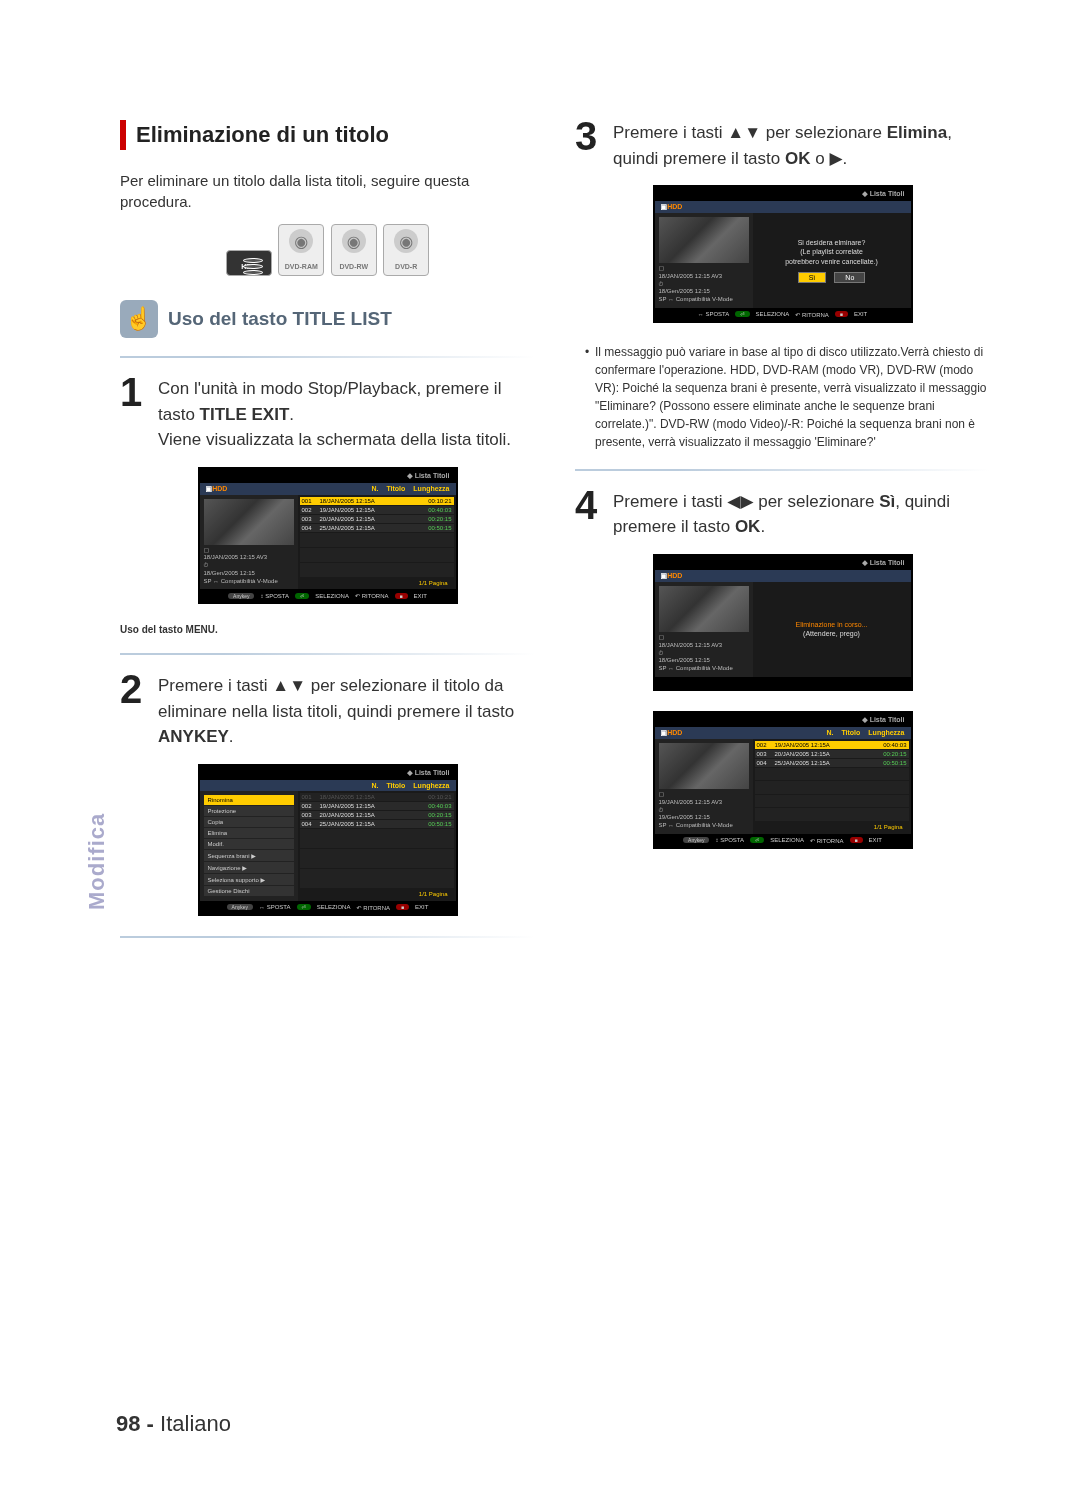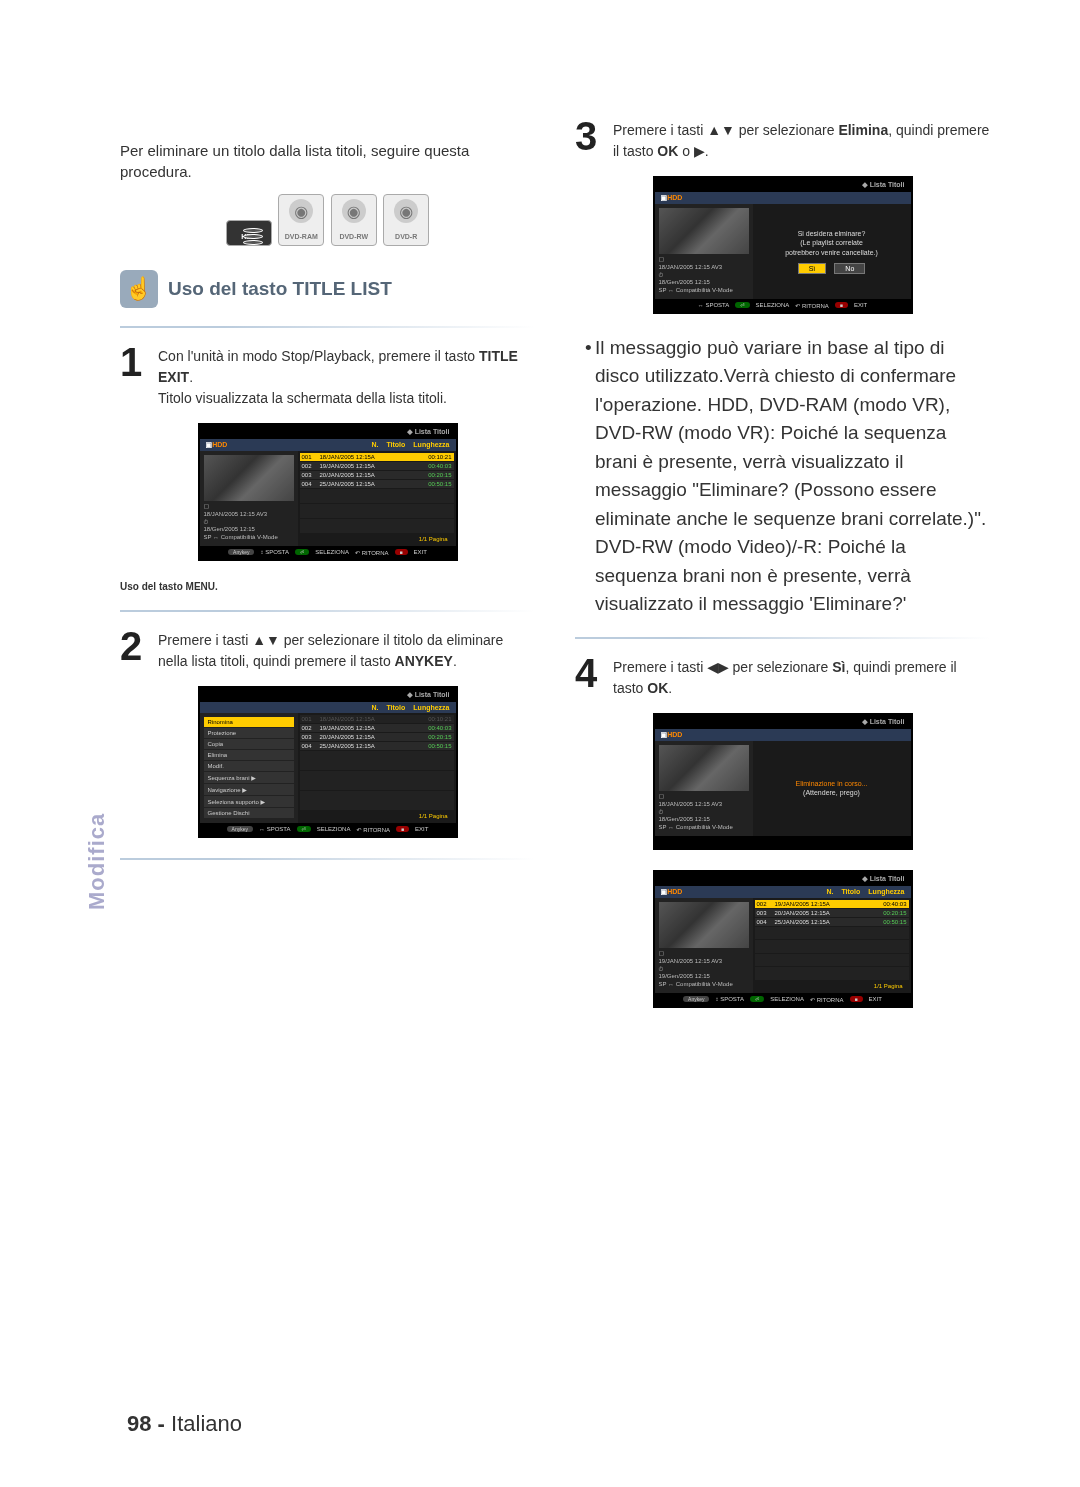--- a/index.html
+++ b/index.html
@@ -92,21 +92,21 @@
   }
   .step {
     display: flex;
     margin-bottom: 12px;
   }
   .step-num {
     font-size: 40px; font-weight: bold; color: #222;
     line-height: 0.8; margin-right: 8px; min-width: 30px;
   }
   .step-body {
-    font-size: 14px; line-height: 1.5; flex: 1;
+    font-size: 17px; line-height: 1.5; flex: 1;
   }
   .step-body b { font-weight: bold; }
   .arrows { font-family: Arial; }
 
   
   .tv {
     width: 260px;
     margin: 14px auto 20px;
     background: #1a1a1a;
     border: 2px solid #000;
@@ -165,53 +165,57 @@
   .tv-footer .pill.red { background: #900; }
   .tv-footer .pill.grn { background: #060; }
   .dialog-area { flex:1; display:flex; flex-direction: column; align-items:center; justify-content:center; padding: 8px; }
   .dialog-text { text-align:center; font-size:7px; line-height:1.3; }
   .dialog-btns { margin-top: 6px; display:flex; gap:8px; }
   .dbtn { background:#444; color:#fff; font-size:7px; padding: 1px 10px; border:1px solid #777; }
   .dbtn.sel { background:#fc0; color:#000; }
 
   .sub-bold { font-weight: bold; font-size: 10px; margin: 8px 0; }
   .bullet-list {
-    font-size: 19px; line-height: 1.5; padding-left: 10px;
+    font-size: 12px; line-height: 1.5; padding-left: 10px;
   }
   .bullet-list li { list-style: none; position: relative; padding-left: 10px; margin-bottom: 4px;}
   .bullet-list li::before { content: "•"; position: absolute; left: 0; }
 
   .side-tab {
     position: absolute;
     left: 84px;
     top: 910px;
     transform: rotate(-90deg);
     transform-origin: left top;
     font-size: 22px;
     font-weight: bold;
     color: #aac;
     letter-spacing: 1px;
   }
   .page-footer {
     position: absolute;
     bottom: 50px;
-    left: 127px;
+    left: 116px;
     font-size: 22px;
   }
   .page-footer .pn { font-weight: bold; }
 </style>
 </head>
 <body>
 
 <div class="side-tab">Modifica</div>
 
 <div class="columns">
 
   <div class="col">
 
+    <div class="section-title-row">
+      <div class="red-bar"></div>
+      <div class="section-title">Eliminazione di un titolo</div>
+    </div>
 
     <p class="intro-text">Per eliminare un titolo dalla lista titoli, seguire questa procedura.</p>
 
     <div class="disc-icons">
       <span class="disc-badge active">
         <span class="disc-stack"><span class="s1"></span><span class="s2"></span><span class="s3"></span></span>
         <span class="label">HDD</span>
       </span>
       <span class="disc-badge">
         <span class="circle">◉</span><span class="label">DVD-RAM</span>
@@ -228,21 +232,21 @@
       <div class="hand-icon">☝</div>
       <div class="subheading">Uso del tasto TITLE LIST</div>
     </div>
 
     <hr class="hr-fade">
 
     <div class="step">
       <div class="step-num">1</div>
       <div class="step-body">
         <span>Con l'unità in modo Stop/Playback, premere il tasto </span><b>TITLE EXIT</b><span>.</span><br>
-        <span>Titolo visualizzata la schermata della lista titoli.</span>
+        <span>Viene visualizzata la schermata della lista titoli.</span>
       </div>
     </div>
 
     <div class="tv">
       <div class="tv-header">Lista Titoli</div>
       <div class="tv-bar">
         <span>▣</span>
         <span class="brand">HDD</span>
         <span class="spacer"></span>
         <span class="colh">N.</span>

